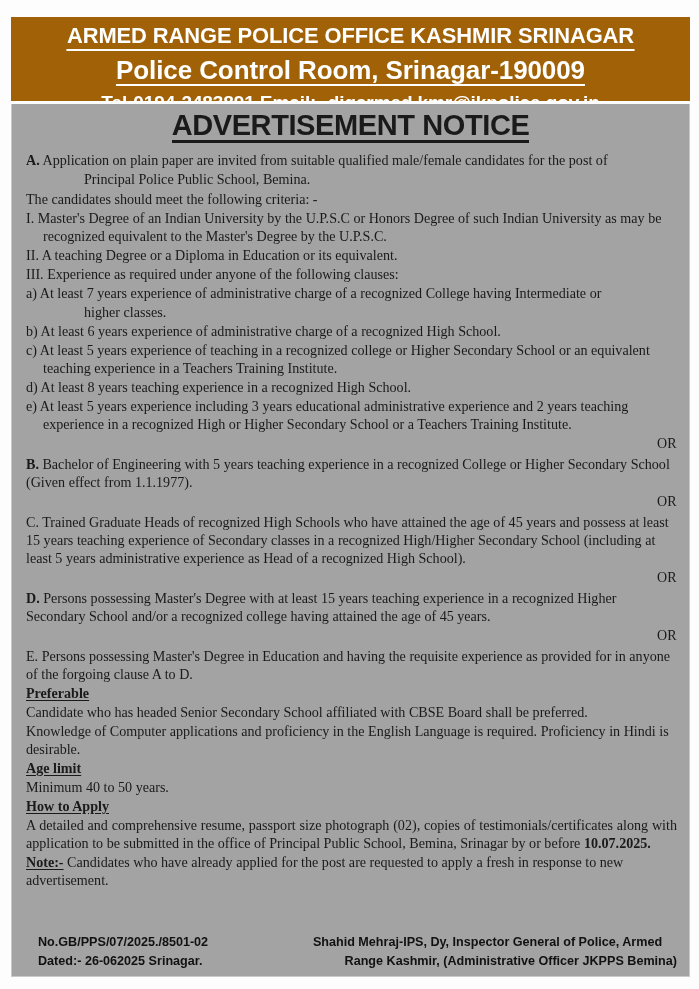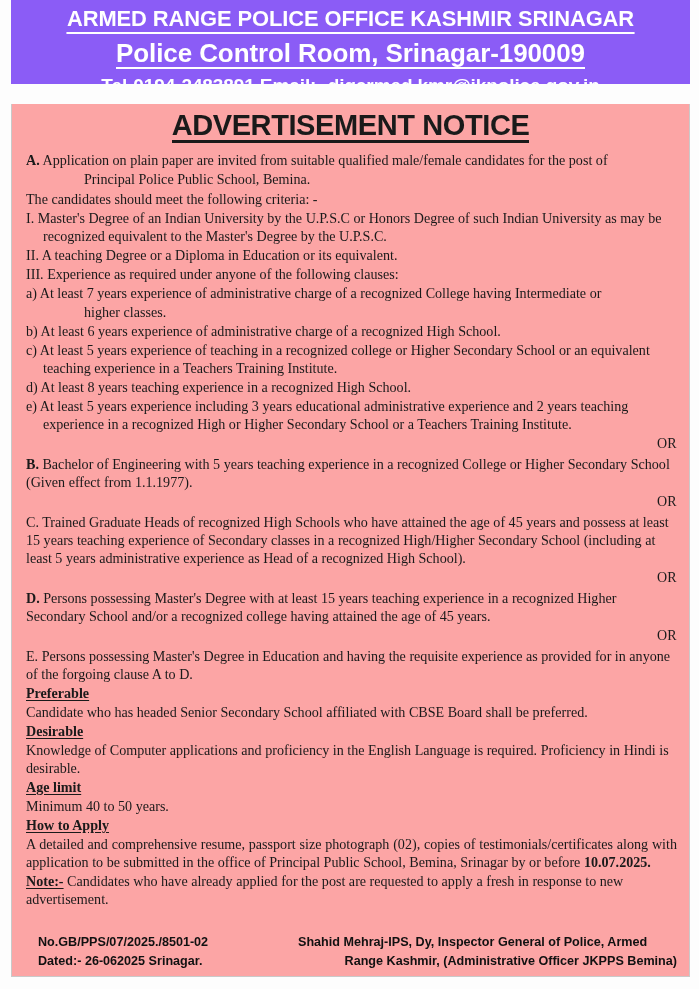--- a/index.html
+++ b/index.html
@@ -18,24 +18,24 @@
     position: relative;
     width: 699px;
     height: 989px;
     background: #fdfdfd;
     box-sizing: border-box;
   }
   
   .header-band {
     position: absolute;
     left: 11px;
-    top: 0;
+    top: 17px;
     width: 679px;
     height: 84px;
-    background: #8b5cf6;
+    background: #a16207;
     box-sizing: border-box;
     padding-top: 5px;
     overflow: hidden;
   }
   .header-line {
     text-align: center;
     color: #ffffff;
     font-family: "Liberation Sans", sans-serif;
     font-weight: bold;
     letter-spacing: -0.1px;
@@ -62,21 +62,21 @@
   
   .body-frame {
     position: absolute;
     left: 11px;
     top: 104px;
     width: 679px;
     height: 873px;
     border: 1px solid #c9c9c9;
     border-top: none;
     box-sizing: border-box;
-    background: #fca5a5;
+    background: #a3a3a3;
   }
   .notice-title {
     text-align: center;
     margin-top: 6px;
     margin-bottom: 2px;
   }
   .notice-title span {
     font-family: "Liberation Sans", sans-serif;
     font-weight: bold;
     font-size: 29px;
@@ -143,21 +143,21 @@
   }
   .footer-left {
     width: 260px;
     flex: none;
   }
   .footer-right {
     flex: 1;
     text-align: right;
     padding-right: 4px;
   }
-  .footer-right div:first-child { text-align: left; }
+  .footer-right div:first-child { text-align: center; }
   .footer-right div:last-child { text-align: right; }
 </style>
 </head>
 <body>
 
 <div class="page">
 
   <div class="header-band">
     <div class="header-line hl-1">
       <span class="ul-white">ARMED RANGE POLICE OFFICE KASHMIR SRINAGAR</span>
@@ -248,23 +248,20 @@
       <p class="para blockpara">
         <span>E.</span>
         <span>Persons possessing Master's Degree in Education and having the requisite experience as provided for in anyone of the forgoing clause A to D.</span>
       </p>
 
       <p class="para">
         <span class="u-head">Preferable</span>
       </p>
       <p class="para">Candidate who has headed Senior Secondary School affiliated with CBSE Board shall be preferred.</p>
 
-      <p class="para">
-        <span class="u-head">Desirable</span>
-      </p>
       <p class="para">Knowledge of Computer applications and proficiency in the English Language is required. Proficiency in Hindi is desirable.</p>
 
       <p class="para">
         <span class="u-head">Age limit</span>
       </p>
       <p class="para">Minimum 40 to 50 years.</p>
 
       <p class="para">
         <span class="u-head">How to Apply</span>
       </p>

